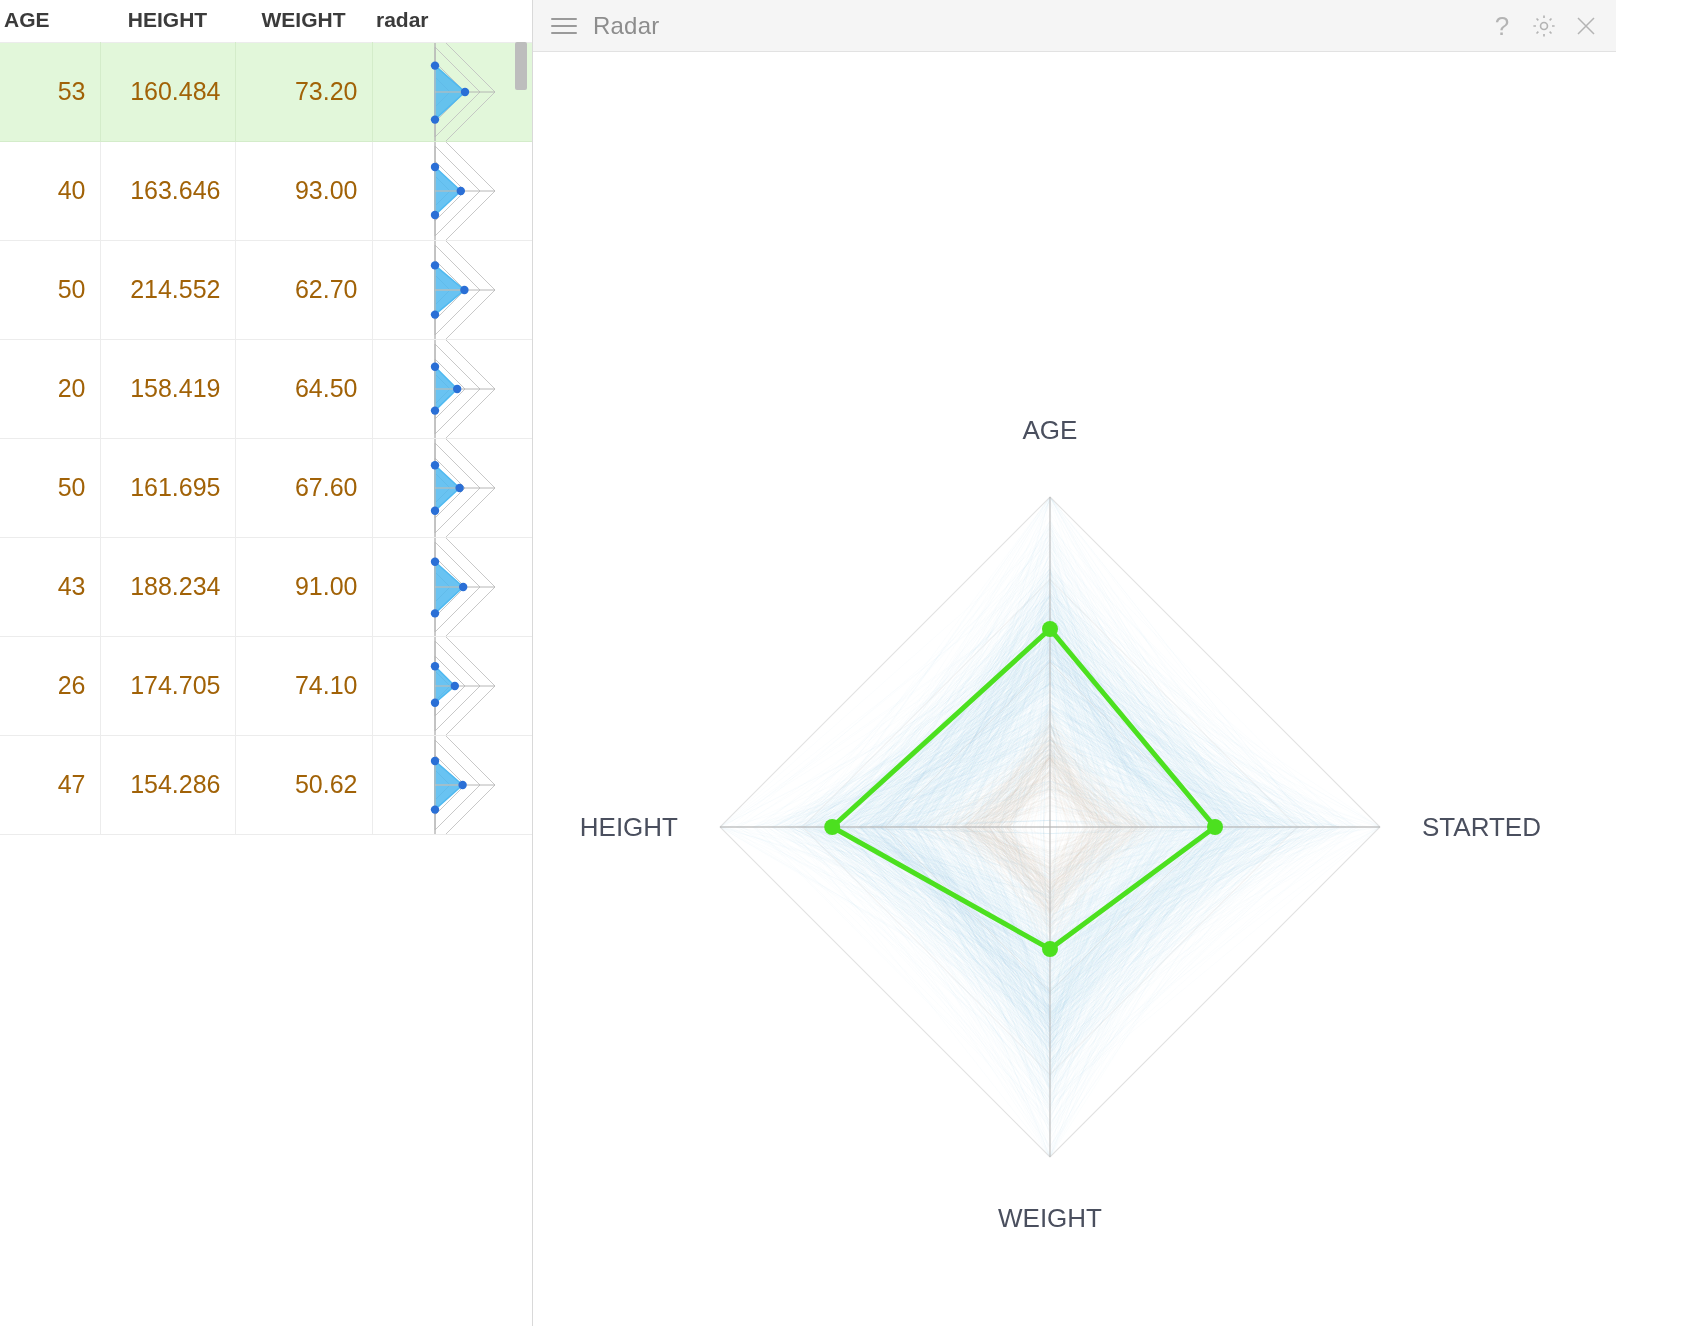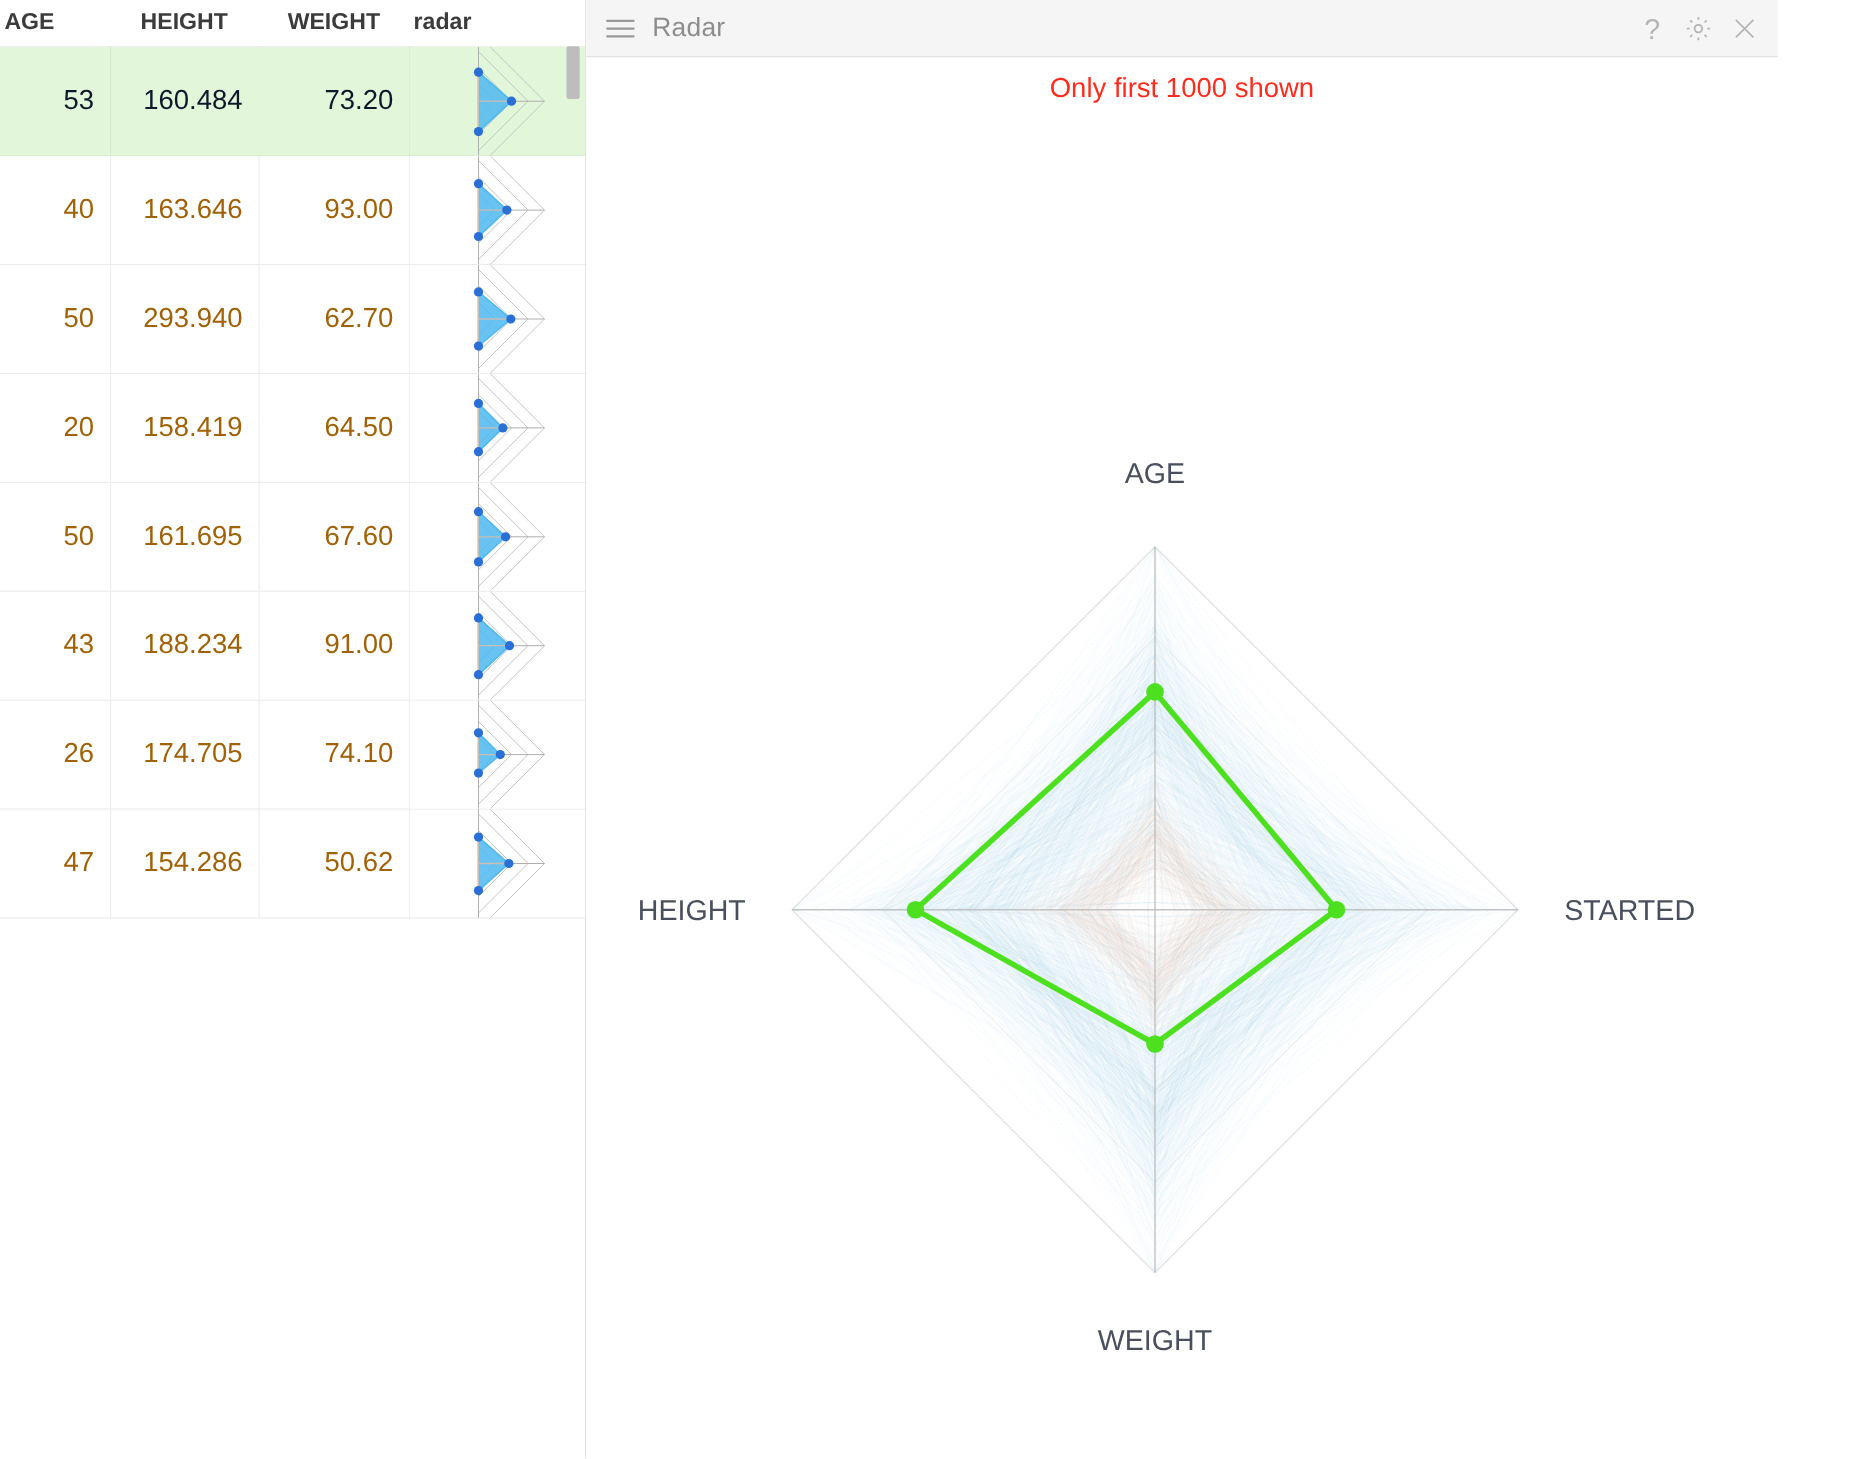--- a/index.html
+++ b/index.html
@@ -57,21 +57,21 @@
   tbody td.radar-cell {
     padding: 0;
     text-align: left;
     position: relative;
     overflow: hidden;
     border-right: none;
   }
   tbody tr.selected td {
     background: #e2f7da;
     border-color: #d4ecca;
-    color: #0f172a;
+    color: #a16207;
   }
   tbody tr.selected td.radar-cell { background: #e2f7da; }
   tbody tr:first-child td { border-top: 1px solid #ececec; }
 
   .mini-radar { position: absolute; left: 20px; top: 50%; transform: translateY(-50%); }
 
   
   #table-scrollbar {
     position: absolute;
     top: 42px; right: 5px;
@@ -205,21 +205,21 @@
                   <line x1="42" y1="49.5" x2="42" y2="73.5" stroke="#c9bfb6" stroke-width="1.2"></line>
                   <circle cx="42" cy="25.5" r="4.2" fill="#2a6fd6"></circle>
                   <circle cx="67.8" cy="49.5" r="4.2" fill="#2a6fd6"></circle>
                   <circle cx="42" cy="73.5" r="4.2" fill="#2a6fd6"></circle>
                 </g>
               </svg>
             </td>
           </tr>
           <tr>
             <td>50</td>
-            <td>293.940</td>
+            <td>214.552</td>
             <td>62.70</td>
             <td class="radar-cell">
               <svg width="160" height="99" class="mini-radar">
                 <g>
                   <polygon points="42,34.5 57,49.5 42,64.5" fill="none" stroke="#c2c2c2" stroke-width="0.9"></polygon>
                   <polygon points="42,19.5 72,49.5 42,79.5" fill="none" stroke="#c2c2c2" stroke-width="0.9"></polygon>
                   <polygon points="42,4.5 87,49.5 42,94.5" fill="none" stroke="#c2c2c2" stroke-width="0.9"></polygon>
                   <polygon points="42.00000000000001,-10.5 102,49.5 42.00000000000001,109.5" fill="none" stroke="#c2c2c2" stroke-width="0.9"></polygon>
                   <line x1="42" y1="49.5" x2="42.00000000000001" y2="-10.5" stroke="#aeaeae" stroke-width="0.9"></line>
                   <line x1="42" y1="49.5" x2="102" y2="49.5" stroke="#aeaeae" stroke-width="0.9"></line>
@@ -385,21 +385,20 @@
           </svg>
         </div>
         <div class="tool">
           <svg width="24" height="24" viewBox="0 0 24 24" stroke="#b4b4b4" stroke-width="1.5">
             <path d="M4 4L20 20M20 4L4 20"></path>
           </svg>
         </div>
       </div>
     </div>
 
-    <div id="warning-text">Only first 1000 shown</div>
 
     <div id="chart-holder">
       <svg id="chart-svg" width="1151" height="1274" viewBox="0 0 1151 1274">
         <g id="density-cloud">
             <polygon points="517,728.8161141459532 619.698318442487,775 517,890.2328456681697 449.55769374145814,775" fill="none" stroke="#d9c1b2" stroke-width="0.7" stroke-opacity="0.10"></polygon>
             <polygon points="517,592.3208674777684 751.5094400803449,775 517,869.1611750873017 270.4521388475149,775" fill="none" stroke="#aed6e4" stroke-width="0.6" stroke-opacity="0.085"></polygon>
             <polygon points="517,731.6194350514153 799.5387050563331,775 517,980.789236507859 286.32790161892046,775" fill="none" stroke="#aed6e4" stroke-width="0.6" stroke-opacity="0.085"></polygon>
             <polygon points="517,543.235402915022 712.1349040200291,775 517,976.5791277427545 327.8956362533255,775" fill="none" stroke="#aed6e4" stroke-width="0.6" stroke-opacity="0.085"></polygon>
             <polygon points="517,571.3531437178738 652.6493162889215,775 517,896.4388757362623 343.2258162141094,775" fill="none" stroke="#aed6e4" stroke-width="0.6" stroke-opacity="0.085"></polygon>
             <polygon points="517,669.4527747635291 611.655358968261,775 517,807.0394480882808 422.052277489775,775" fill="none" stroke="#d9c1b2" stroke-width="0.7" stroke-opacity="0.10"></polygon>

